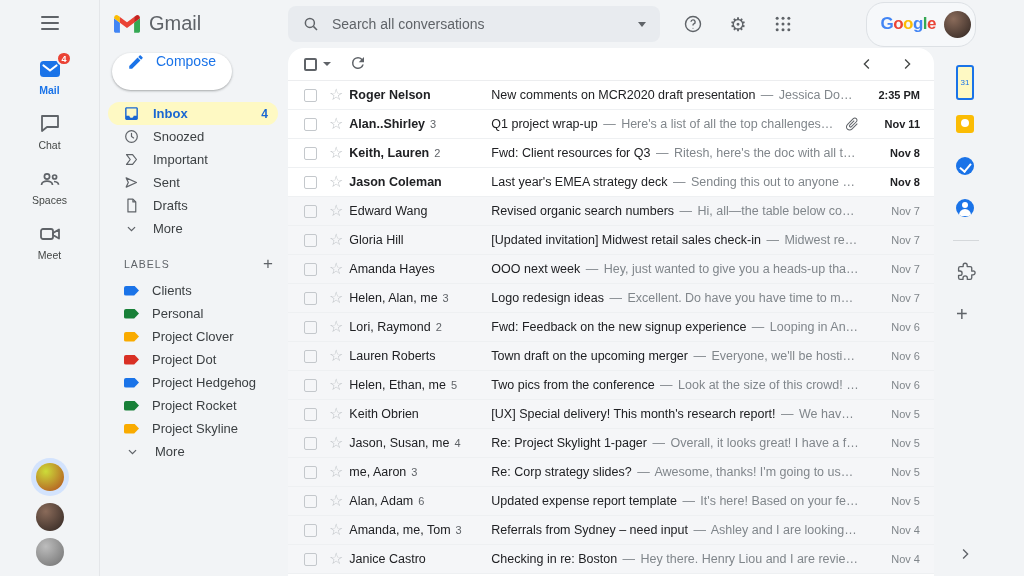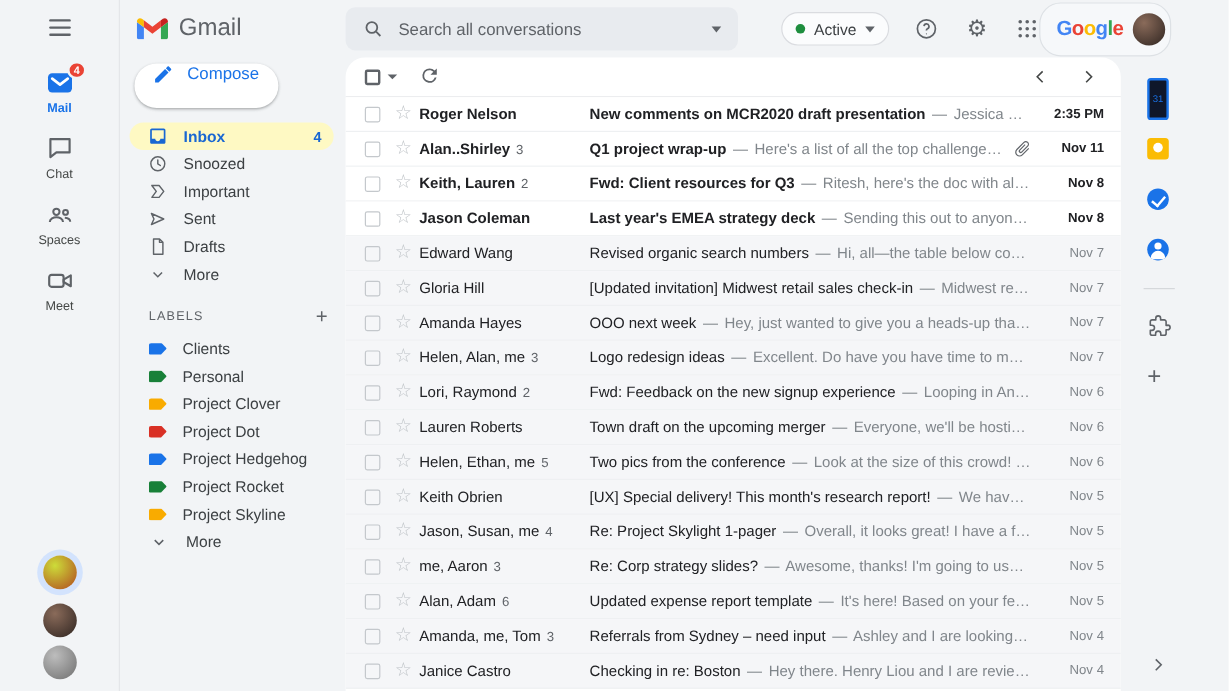--- a/index.html
+++ b/index.html
@@ -90,35 +90,35 @@
   .row.unread { background:#fff; }
   .row .cb { border-color:#c4c8cc; border-width:1.5px; }
   .row .star { color:#bfc3c7; font-size:16px; line-height:1; margin:0 6px 0 12px; cursor:pointer; }
   .sender-wrap { width:134px; flex-shrink:0; display:flex; align-items:baseline; gap:5px; overflow:hidden; white-space:nowrap; }
   .sender { font-size:12.5px; color:#202124; }
   .unread .sender { font-weight:700; }
   .sender-count { font-size:11px; color:#5f6368; }
   .main-text { flex:1; min-width:0; margin-left:8px; white-space:nowrap; overflow:hidden; text-overflow:ellipsis;
     font-size:12.5px; color:#80868b; }
   .subject { color:#202124; }
-  .unread .subject { font-weight:700; }
+  .unread .subject { font-weight:400; }
   .sep { margin:0 2px; }
   .row-meta { flex-shrink:0; display:flex; align-items:center; gap:8px; margin-left:8px; }
   .clip { width:16px; height:16px; color:#5f6368; }
   .clip svg { width:16px; height:16px; }
   .date { min-width:52px; text-align:right; font-size:11px; color:#80868b; }
   .unread .date { color:#202124; font-weight:700; }
   
   .side-panel { width:90px; flex-shrink:0; position:relative; display:flex; flex-direction:column;
     align-items:flex-start; padding:13px 0 0 22px; }
   .panel-item { height:42px; display:flex; align-items:center; cursor:pointer; color:#5f6368; }
   .panel-item svg { width:20px; height:20px; }
   .pdiv { display:block; width:26px; height:1px; background:#d5d8db; margin-left:-3px; }
   .panel-item.is-divider { height:22px; cursor:default; }
-  .ic-cal { width:18px; height:35px; background:#0f172a; border:2.5px solid #1a73e8; border-radius:3px;
+  .ic-cal { width:18px; height:35px; background:#fef9c3; border:2.5px solid #1a73e8; border-radius:3px;
     color:#1a73e8; font-size:8px; font-weight:400; display:flex; align-items:center; justify-content:center; }
   .ic-keep { width:18px; height:18px; background:#fbbc04; border-radius:3px; position:relative; }
   .ic-keep::after { content:""; position:absolute; width:8px; height:8px; border-radius:50%; background:#fff; top:4px; left:5px; }
   .ic-tasks { width:18px; height:18px; border-radius:50%; background:#1a73e8; position:relative; }
   .ic-tasks::after { content:""; position:absolute; left:5.5px; top:3.5px; width:5px; height:9px;
     border:2px solid #fff; border-top:0; border-left:0; transform:rotate(40deg); }
   .ic-contacts { width:18px; height:18px; border-radius:50%; background:#1a73e8; position:relative; overflow:hidden; }
   .ic-contacts::before { content:""; position:absolute; width:6px; height:6px; border-radius:50%; background:#fff; top:3px; left:6px; }
   .ic-contacts::after { content:""; position:absolute; width:12px; height:7px; border-radius:6px 6px 0 0; background:#fff; top:10px; left:3px; }
   .ic-plus { font-size:20px; color:#5f6368; line-height:1; }
@@ -314,25 +314,20 @@
   <div class="content">
     <div class="topbar">
       <div class="search-bar">
         <span class="sic">
           <svg viewBox="0 0 24 24" fill="none" stroke="currentColor" stroke-width="2">
               <circle cx="10.5" cy="10.5" r="6"></circle>
               <path d="m15.2 15.2 4.8 4.8"></path>
             </svg>
         </span>
         <span class="search-ph">Search all conversations</span>
-        <span class="caret"></span>
-      </div>
-      <div class="status-pill">
-        <span class="status-dot" style="background: rgb(30, 142, 62);"></span>
-        <span>Active</span>
         <span class="caret"></span>
       </div>
       <span class="tb-icon">
         <svg viewBox="0 0 24 24" fill="none" stroke="currentColor" stroke-width="1.7">
             <circle cx="12" cy="12" r="9"></circle>
             <path d="M9.6 9.3a2.5 2.5 0 1 1 3.4 2.6c-.8.35-1 1-1 1.9"></path>
             <circle cx="12" cy="17" r="0.6" fill="currentColor" stroke="none"></circle>
           </svg>
       </span>
       <span class="tb-icon">

